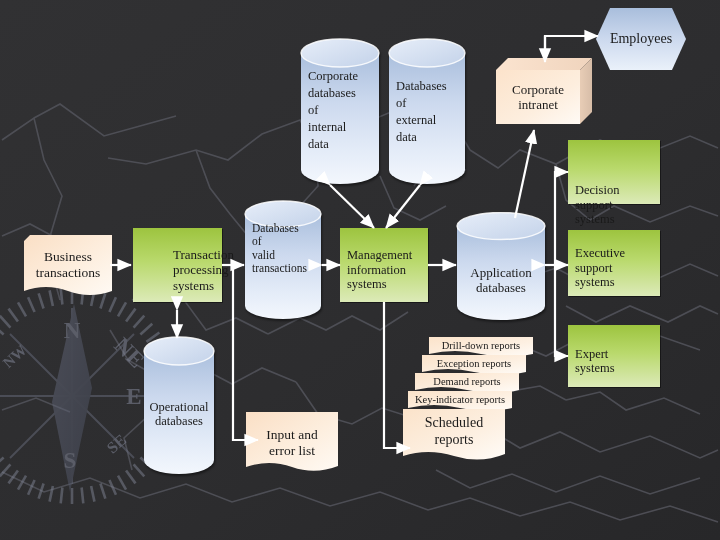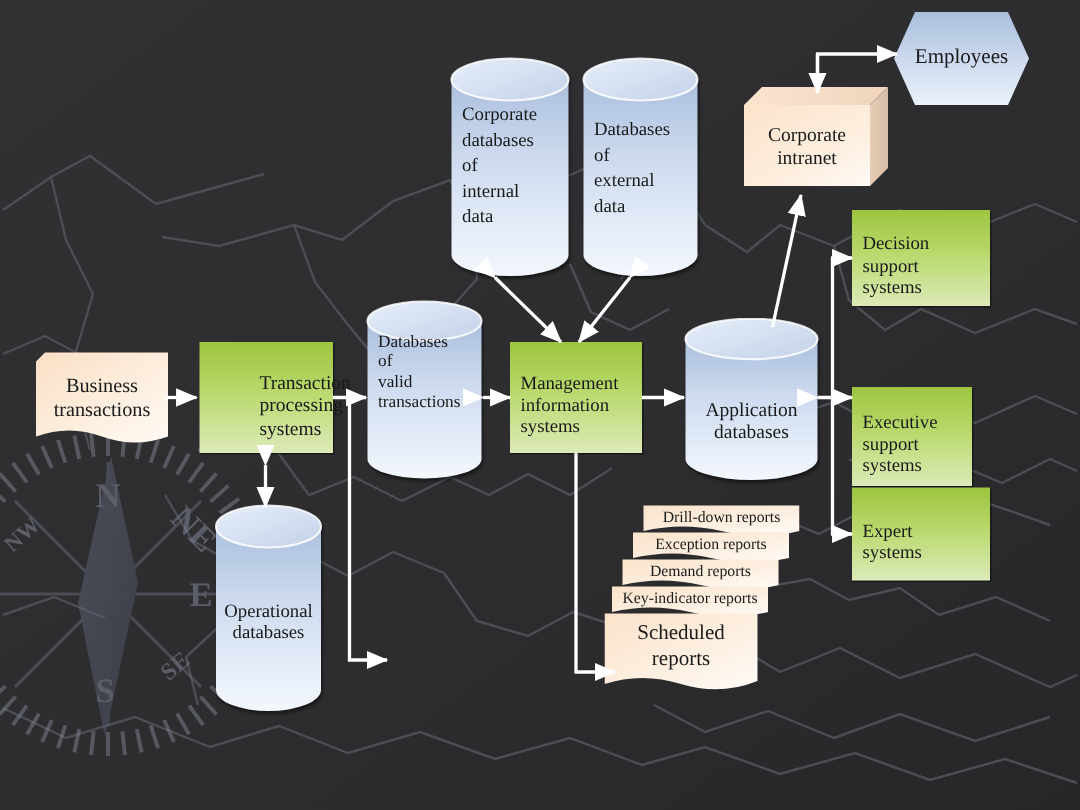--- a/index.html
+++ b/index.html
@@ -358,46 +358,53 @@
             <stop offset="50%" stop-color="#ccd9ee"></stop>
             <stop offset="100%" stop-color="#eaf1fa"></stop>
         </linearGradient>
       </defs>
       <polygon points="14,0 76,0 90,31 76,62 14,62 0,31" fill="url(#hexG)"></polygon>
     </svg>
     <div class="lbl ctr" style="font-size:14px;">Employees</div>
   </div>
 
   <div class="node greenbox" style="left:568px;top:140px;width:92px;height:64px;">
-    <div class="lbl lft" style="font-size:12.5px;">Decision
+    <div class="lbl lft" style="font-size:12.5px;margin-top:28px;">Decision
 support
 systems</div>
   </div>
 
-  <div class="node greenbox" style="left:568px;top:230px;width:80px;height:66px;margin-top:28px;">
+  <div class="node greenbox" style="left:568px;top:230px;width:92px;height:66px;">
     <div class="lbl lft" style="font-size:12.5px;">Executive
 support
 systems</div>
   </div>
 
   <div class="node greenbox" style="left:568px;top:325px;width:92px;height:62px;">
     <div class="lbl lft" style="font-size:12.5px;">Expert
 systems</div>
   </div>
 
   <div class="node cyl" style="left:143px;top:336px;width:72px;height:140px;">
     <svg width="72" height="140" viewBox="0 0 72 140">
       <path d="M1 15 L1 124 A35 14 0 0 0 71 124 L71 15 Z" fill="url(#cylBody)"></path>
       <ellipse cx="36" cy="15" rx="35" ry="14" fill="url(#cylTop)"></ellipse>
       <ellipse cx="36" cy="15" rx="35" ry="14" fill="none" stroke="#ffffff" stroke-width="1.4" opacity=".85"></ellipse>
     </svg>
     <div class="lbl ctr" style="font-size:12.5px;padding-top:8px;text-align:center;">Operational
 databases</div>
   </div>
 
+  <div class="node doc" style="left:246px;top:412px;width:92px;height:62px;">
+    <svg width="92" height="62" viewBox="0 0 92 62">
+      <path d="M0 0 L92 0 L92 54 Q69 63 46 55 Q23 47 0 55 Z" fill="url(#creamG1)"></path>
+    </svg>
+    <div class="lbl ctr" style="font-size:13.5px;padding-bottom:6px;">Input and
+error list</div>
+  </div>
 
   <div class="stack" style="left:403px;top:336px;width:130px;height:130px;">
     <svg width="130" height="130" viewBox="0 0 130 130">
       <defs>
         <linearGradient id="rptG" x1="0" y1="0" x2="1" y2="1">
           <stop offset="0%" stop-color="#fbe3ca"></stop>
             <stop offset="60%" stop-color="#fdf0e2"></stop>
             <stop offset="100%" stop-color="#fffcf8"></stop>
         </linearGradient>
       </defs>

